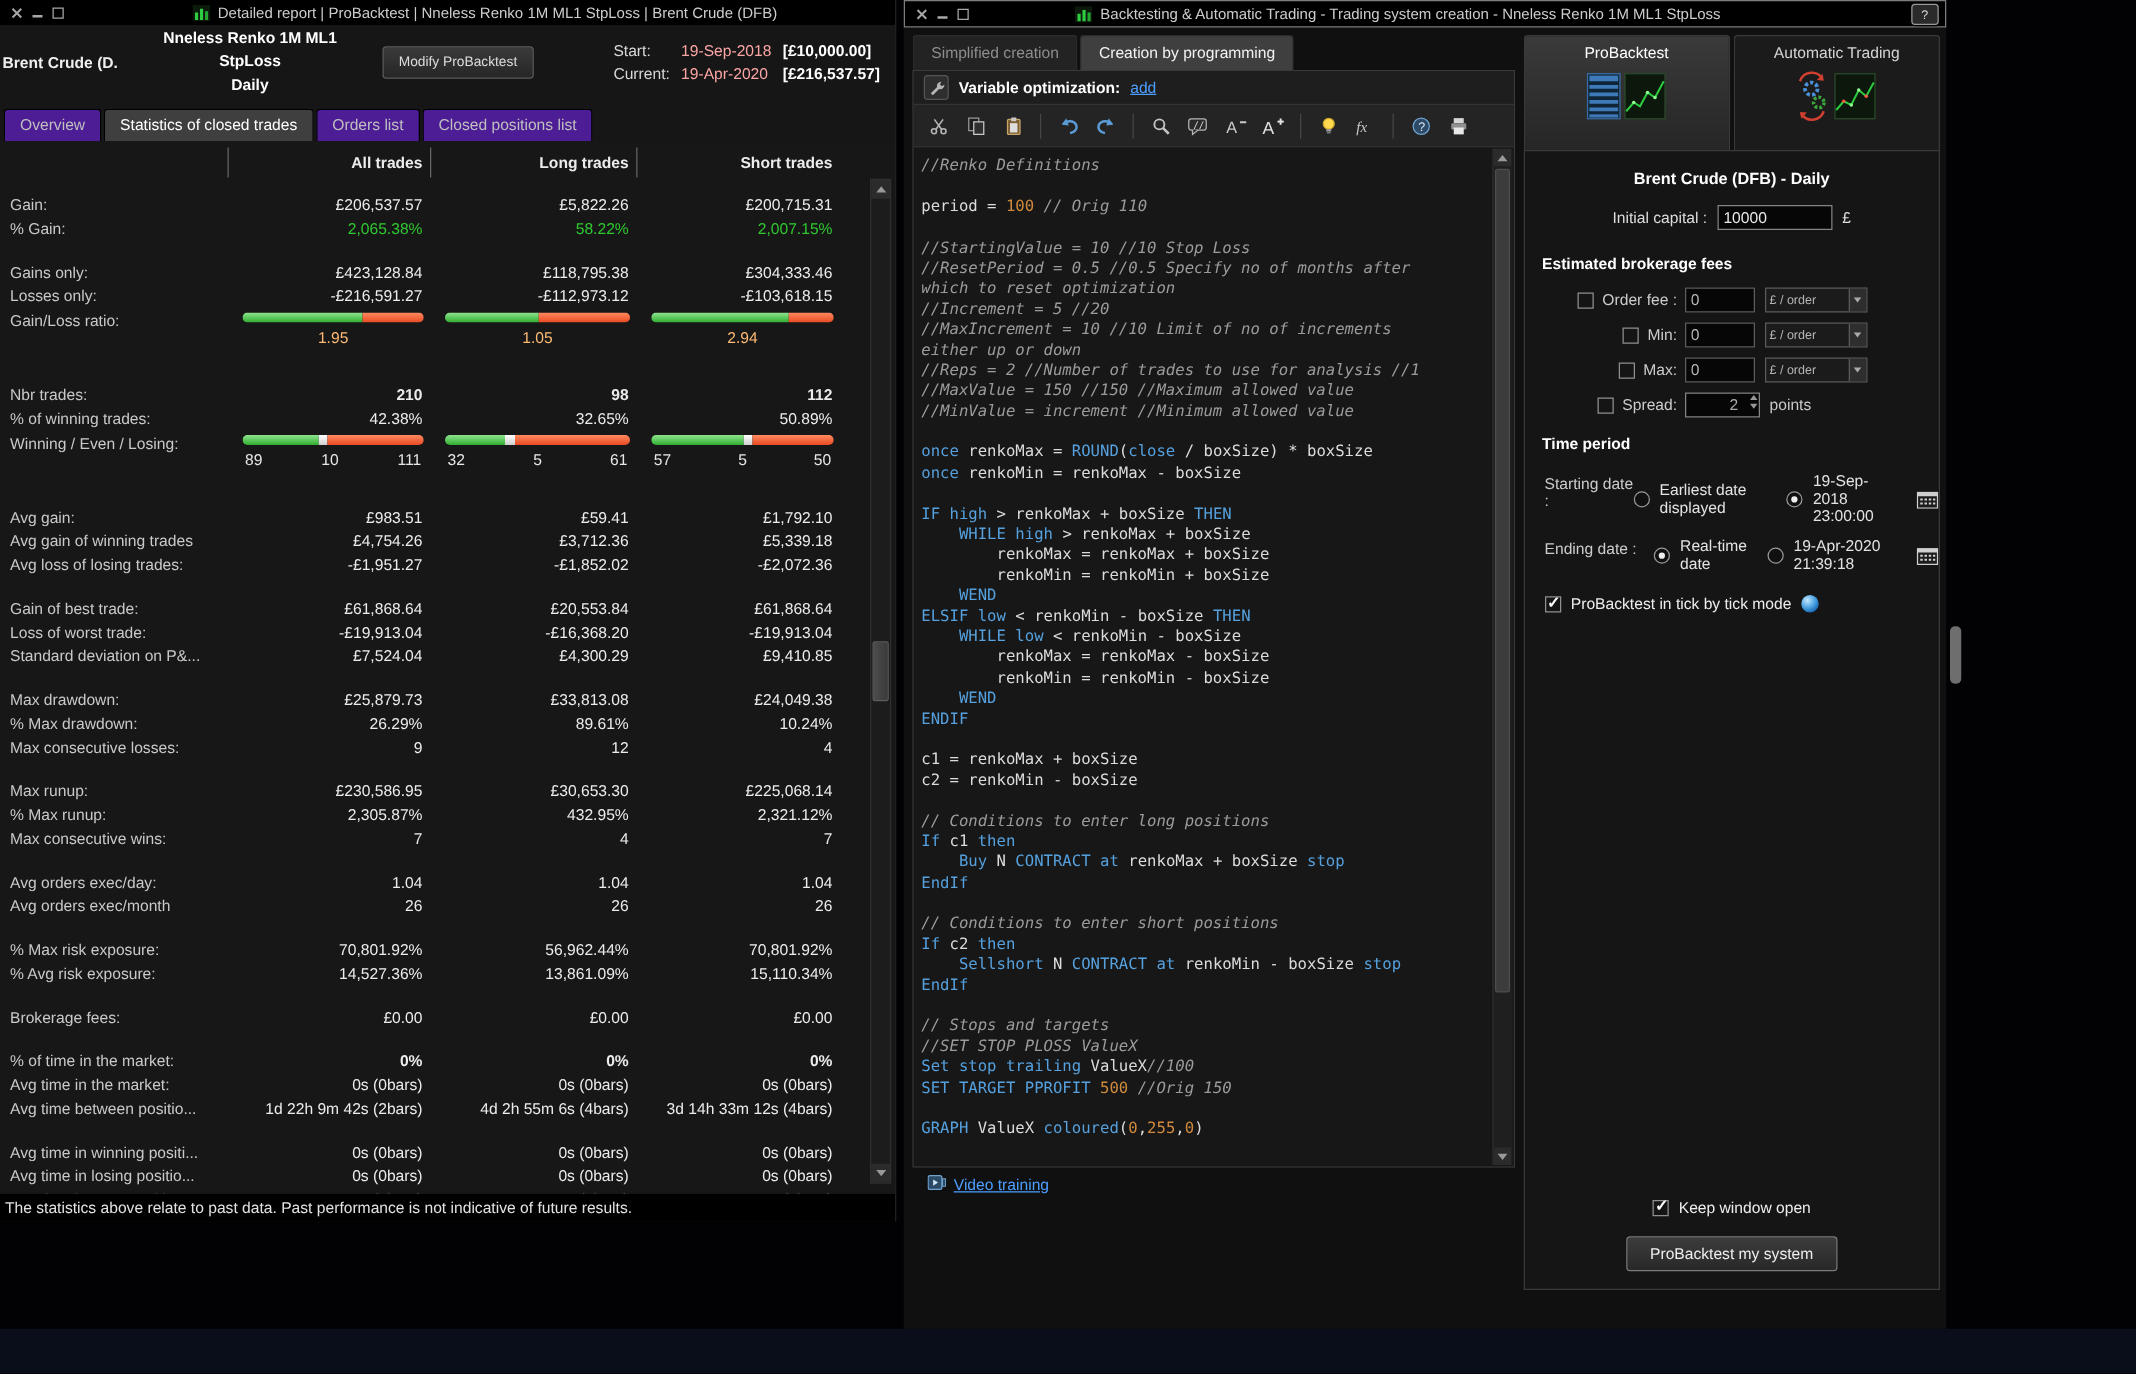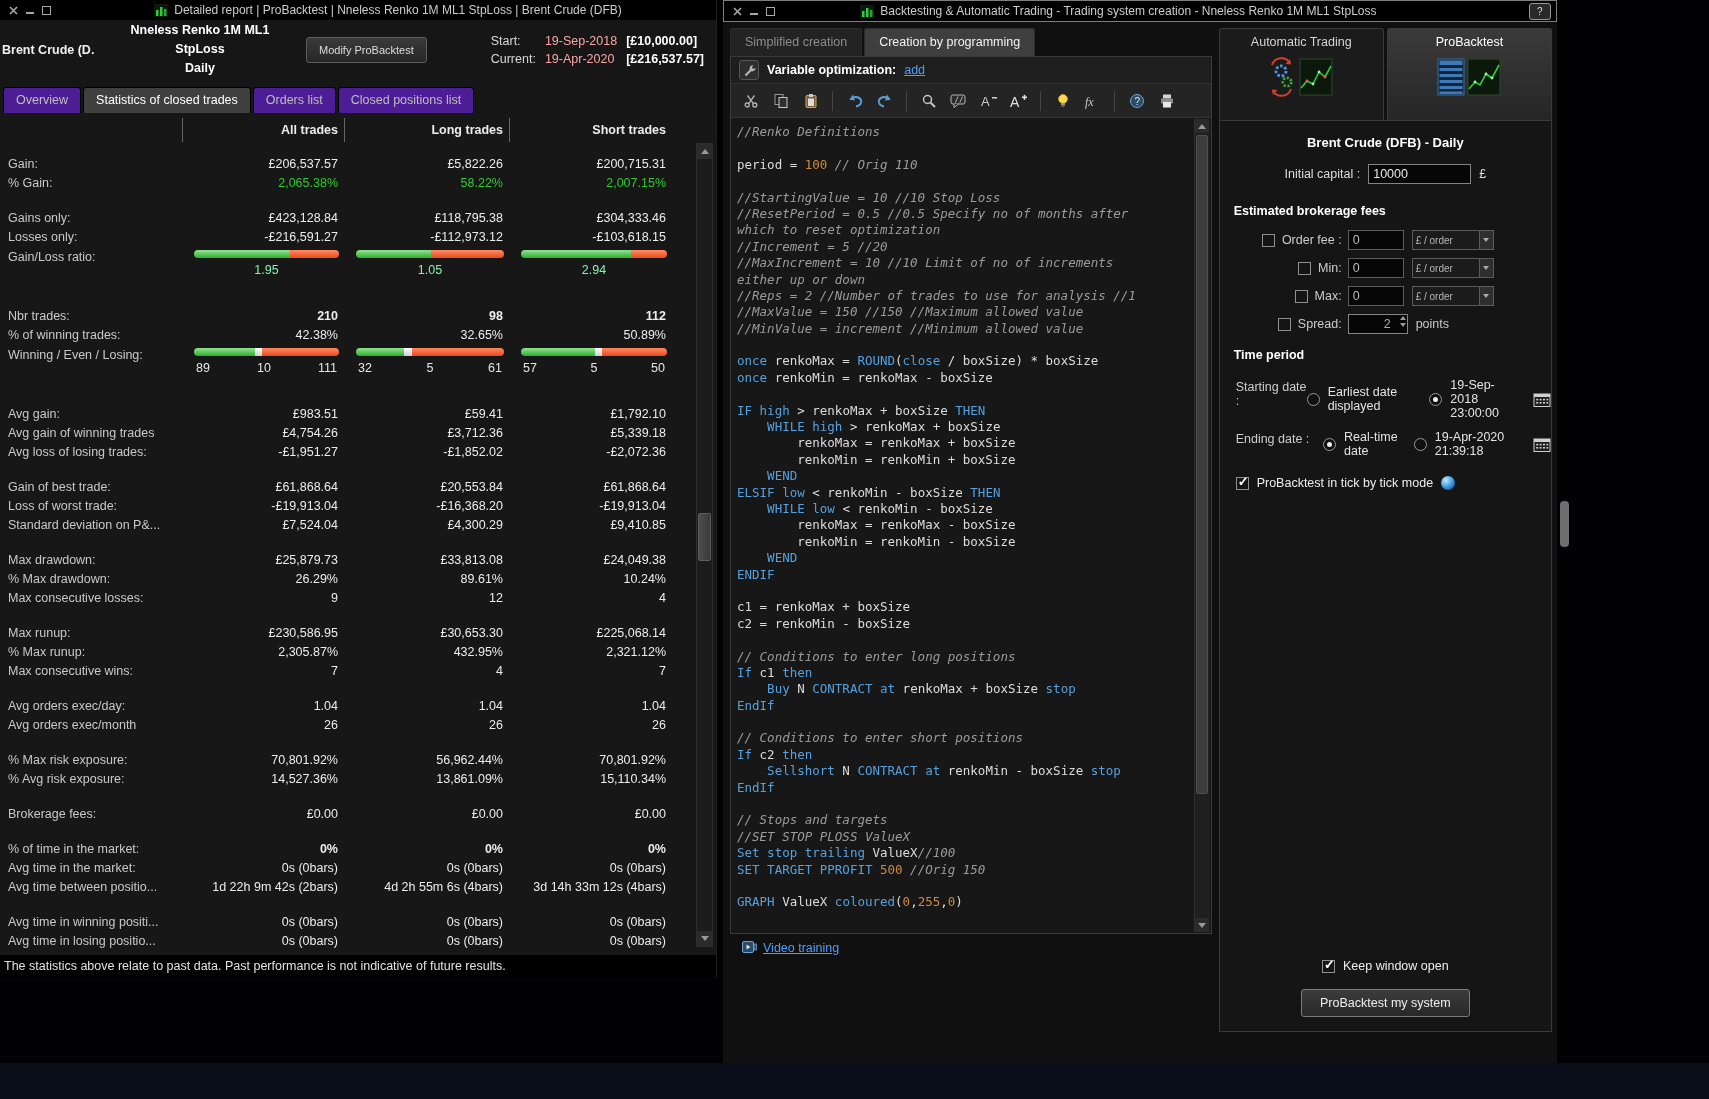--- a/index.html
+++ b/index.html
@@ -44,21 +44,21 @@
   .t-val.green { color:#2fc92f; }
   .t-row.bold .t-val { font-weight:bold; }
   .spacer { height:16px; }
   .bar-row { height:44px; align-items:start; padding-top:2px; }
   .bar-row .t-label { padding-top:2px; }
   .bar-wrap { padding:2px 5px 0 12px; }
   .hbar { height:8px; border-radius:4px; display:flex; overflow:hidden; }
   .seg-g { background:linear-gradient(#8fe48f,#2fae2f); }
   .seg-w { background:linear-gradient(#ffffff,#cfcfcf); }
   .seg-r { background:linear-gradient(#ff8a60,#e84a22); }
-  .bar-num { text-align:center; color:#86efac; margin-top:5px; }
+  .bar-num { text-align:center; color:#fdba74; margin-top:5px; }
   .wel-nums { display:flex; justify-content:space-between; color:#e6e6e6; margin-top:5px; padding:0 2px; }
 
   .vscroll { position:absolute; right:3px; top:30px; bottom:8px; width:17px; background:#1c1c1c; border:1px solid #2e2e2e; }
   .vs-btn { position:absolute; left:0; width:15px; height:15px; background:#2b2b2b; display:flex; align-items:center; justify-content:center; }
   .vs-btn.top { top:0; } .vs-btn.bottom { bottom:0; }
   .tri-up { width:0; height:0; border-left:4px solid transparent; border-right:4px solid transparent; border-bottom:5px solid #999; }
   .tri-down { width:0; height:0; border-left:4px solid transparent; border-right:4px solid transparent; border-top:5px solid #999; }
   .vs-thumb { position:absolute; left:1px; width:13px; top:46%; height:48px; background:linear-gradient(90deg,#4d4d4d,#3a3a3a); border:1px solid #5d5d5d; border-radius:2px; }
 
   #lw-footer { height:22px; background:#000; color:#e2e2e2; font-size:12.5px; display:flex; align-items:center; padding-left:4px; flex-shrink:0; }
@@ -103,21 +103,21 @@
   .cfg-tab { flex:1; height:92px; display:flex; flex-direction:column; align-items:center; padding-top:6px; gap:6px;
              font-size:12.5px; border:1px solid #3a3a3a; border-bottom:none; border-radius:3px 3px 0 0; }
   .cfg-tab.active { background:linear-gradient(#3a3a3a,#262626); color:#fff; }
   .cfg-tab.inactive { background:#1b1b1b; color:#d5d5d5; }
 
   .cfg-panel { border:1px solid #3a3a3a; background:#151515; height:912px; display:flex; flex-direction:column;
                font-size:12.5px; padding-top:14px; }
   .cfg-title { text-align:center; font-weight:bold; color:#fff; font-size:13px; margin-bottom:14px; }
   .cap-row { display:flex; align-items:center; justify-content:center; gap:8px; margin-bottom:16px; }
   .txt { background:#060606; border:1px solid #848484; color:#e8e8e8; font-size:12.5px; height:20px; padding:0 4px; font-family:inherit; }
-  .txt.cap { width:103px; }
+  .txt.cap { width:92px; }
   .txt.fee { width:56px; border-color:#5c5c5c; color:#b9b9b9; }
   .sec-h { font-weight:bold; color:#fff; padding-left:14px; margin:4px 0 8px; }
   .fee-row { display:flex; align-items:center; height:28px; }
   .fee-cb-zone { width:128px; display:flex; align-items:center; justify-content:flex-end; gap:7px; padding-right:6px; color:#ccc; }
   .cb { width:13px; height:13px; background:#151515; border:1px solid #909090; display:inline-block; position:relative; flex-shrink:0; }
   .cb.checked::after { content:"✓"; position:absolute; left:1px; top:-4px; color:#fff; font-size:13px; font-weight:bold; }
   .sel { margin-left:8px; width:82px; height:20px; background:#1b1b1b; border:1px solid #5a5a5a; display:flex; align-items:center; }
   .sel-txt { flex:1; font-size:10px; color:#b5b5b5; padding-left:3px; white-space:nowrap; }
   .sel-arrow { width:14px; height:100%; background:#2e2e2e; border-left:1px solid #5a5a5a; display:flex; align-items:center; justify-content:center; }
   .tri-d { width:0; height:0; border-left:3.5px solid transparent; border-right:3.5px solid transparent; border-top:4px solid #aaa; }
@@ -677,20 +677,41 @@
                 <path d="M4.5 3.5 L8.5 6 L4.5 8.5 Z" fill="#cfe4f5"></path>
                 <rect x="12" y="3" width="2.5" height="6" fill="#2d4a66" stroke="#6fa3d0" stroke-width="0.8"></rect>
               </svg>
           </span>
           <a class="video-link">Video training</a>
         </div>
       </div>
 
       <div id="col-b">
         <div class="cfg-tabs">
+          <div class="cfg-tab active">
+            <span>ProBacktest</span>
+            <svg width="64" height="46" viewBox="0 0 64 46">
+              <rect x="1" y="4" width="26" height="36" fill="#102638" stroke="#3a6ea5"></rect>
+              <g fill="#3f7ab8">
+                  <rect x="2.5" y="5.5" width="23" height="4.5"></rect>
+                  <rect x="2.5" y="13" width="23" height="3"></rect>
+                  <rect x="2.5" y="19" width="23" height="3"></rect>
+                  <rect x="2.5" y="25" width="23" height="3"></rect>
+                  <rect x="2.5" y="31" width="23" height="3"></rect>
+                  <rect x="2.5" y="36.5" width="23" height="2.5"></rect>
+                </g>
+              <rect x="31" y="4" width="32" height="36" fill="#0c180c" stroke="#2a4a2a"></rect>
+              <polyline points="32,34 38,27 43,30 49,19 55,23 62,10" fill="none" stroke="#2ecc40" stroke-width="1.6"></polyline>
+              <g fill="#8fff8f">
+                  <circle cx="38" cy="27" r="1.4"></circle>
+                  <circle cx="49" cy="19" r="1.4"></circle>
+                  <circle cx="55" cy="23" r="1.4"></circle>
+                </g>
+            </svg>
+          </div>
           <div class="cfg-tab inactive">
             <span>Automatic Trading</span>
             <svg width="64" height="46" viewBox="0 0 64 46">
               <path d="M3 10 A10 10 0 0 1 21 8" fill="none" stroke="#d04030" stroke-width="2"></path>
               <path d="M21 4 L22 9.5 L16.5 9" fill="#d04030"></path>
               <path d="M22 34 A10 10 0 0 1 4 36" fill="none" stroke="#d04030" stroke-width="2"></path>
               <path d="M4 40 L3 34.5 L8.5 35" fill="#d04030"></path>
               <circle cx="12" cy="16" r="5" fill="none" stroke="#4a90d9" stroke-width="3" stroke-dasharray="2.6 1.8"></circle>
               <circle cx="18" cy="27" r="4.2" fill="none" stroke="#3aa53a" stroke-width="2.8" stroke-dasharray="2.2 1.6"></circle>
               <rect x="31" y="4" width="32" height="36" fill="#0c180c" stroke="#2a4a2a"></rect>
@@ -698,41 +719,20 @@
               <g fill="#ff5544">
                   <circle cx="38" cy="26" r="1.4"></circle>
                   <circle cx="56" cy="22" r="1.4"></circle>
                 </g>
               <g fill="#8fff8f">
                   <circle cx="44" cy="29" r="1.4"></circle>
                   <circle cx="50" cy="17" r="1.4"></circle>
                 </g>
             </svg>
           </div>
-          <div class="cfg-tab active">
-            <span>ProBacktest</span>
-            <svg width="64" height="46" viewBox="0 0 64 46">
-              <rect x="1" y="4" width="26" height="36" fill="#102638" stroke="#3a6ea5"></rect>
-              <g fill="#3f7ab8">
-                  <rect x="2.5" y="5.5" width="23" height="4.5"></rect>
-                  <rect x="2.5" y="13" width="23" height="3"></rect>
-                  <rect x="2.5" y="19" width="23" height="3"></rect>
-                  <rect x="2.5" y="25" width="23" height="3"></rect>
-                  <rect x="2.5" y="31" width="23" height="3"></rect>
-                  <rect x="2.5" y="36.5" width="23" height="2.5"></rect>
-                </g>
-              <rect x="31" y="4" width="32" height="36" fill="#0c180c" stroke="#2a4a2a"></rect>
-              <polyline points="32,34 38,27 43,30 49,19 55,23 62,10" fill="none" stroke="#2ecc40" stroke-width="1.6"></polyline>
-              <g fill="#8fff8f">
-                  <circle cx="38" cy="27" r="1.4"></circle>
-                  <circle cx="49" cy="19" r="1.4"></circle>
-                  <circle cx="55" cy="23" r="1.4"></circle>
-                </g>
-            </svg>
-          </div>
         </div>
 
         <div class="cfg-panel">
           <div class="cfg-title">Brent Crude (DFB) - Daily</div>
 
           <div class="cap-row">
             <span>Initial capital :</span>
             <input class="txt cap" value="10000" style="">
             <span>£</span>
           </div>

